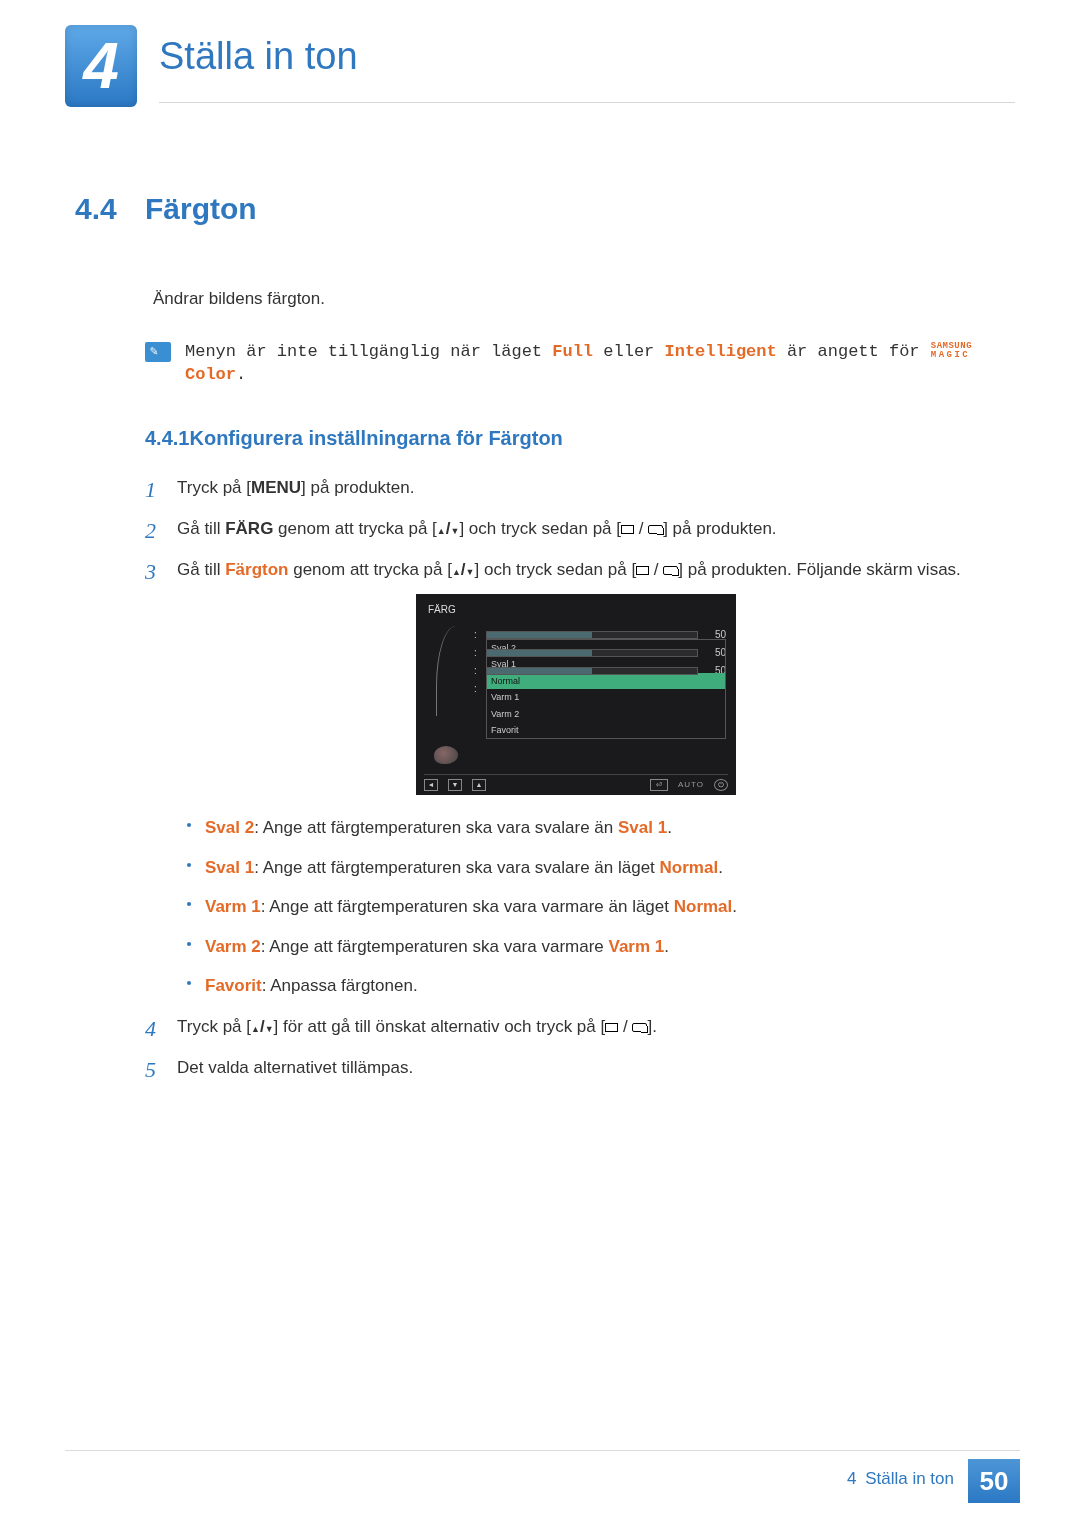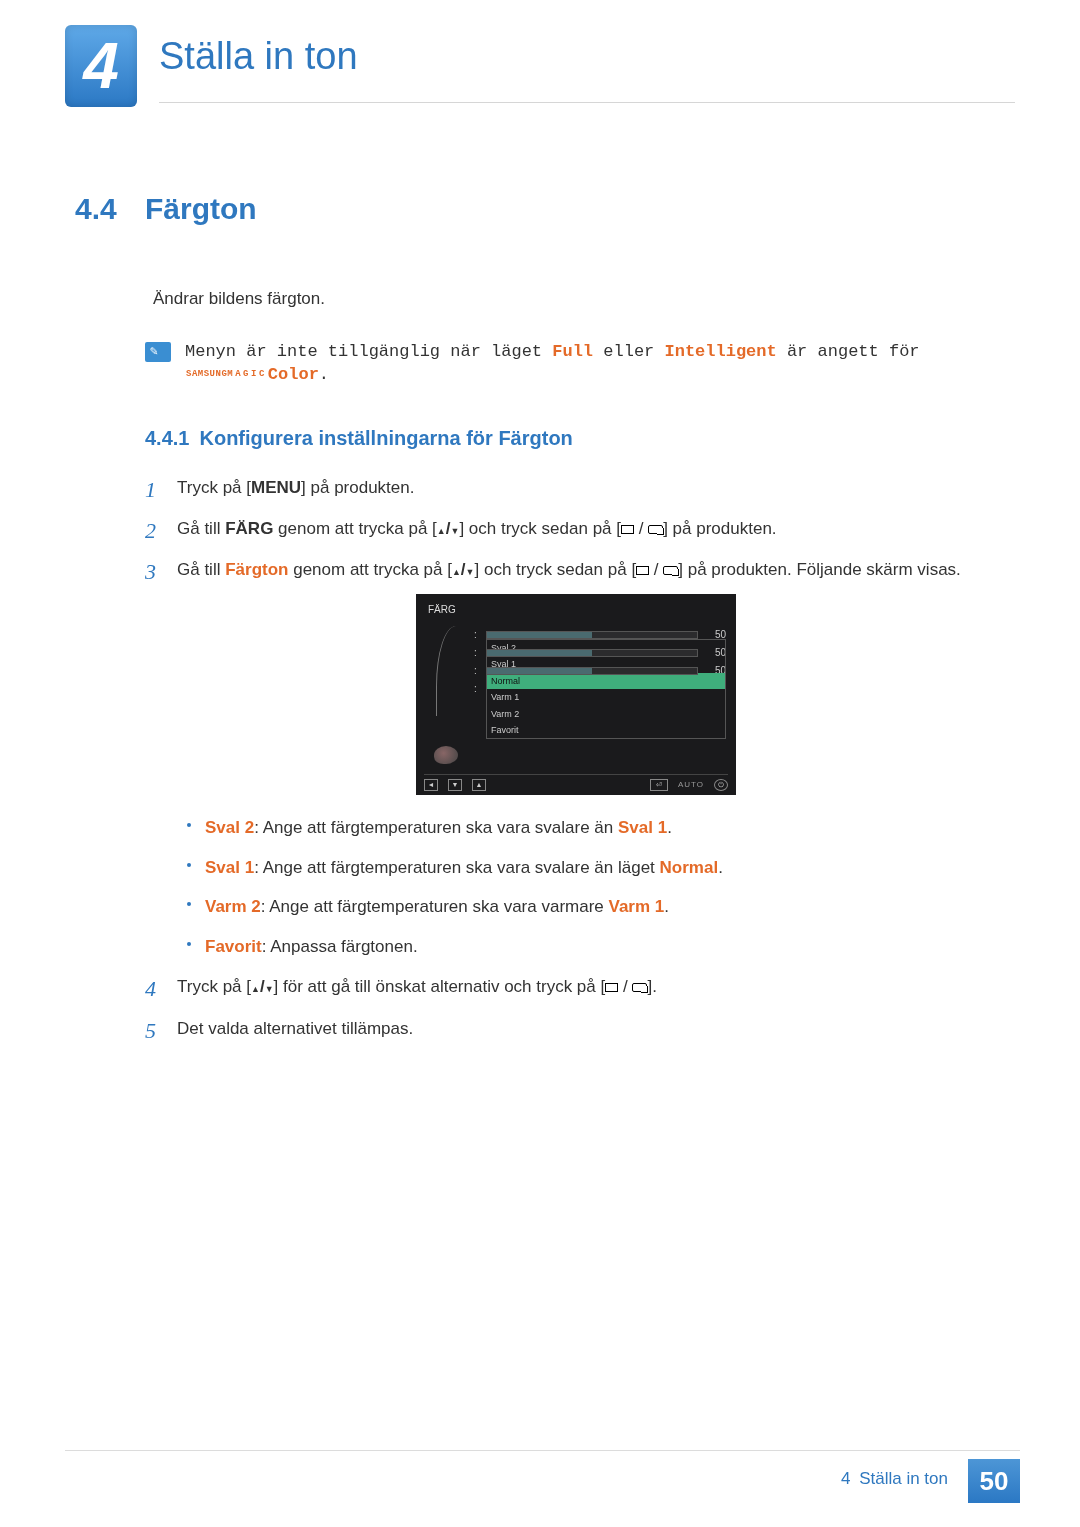--- a/index.html
+++ b/index.html
@@ -75,40 +75,40 @@
   }
   .note-icon::after{
     content:"✎";
     color:#fff;
     font-size:13px;
     position:absolute;
     left:5px;
     top:1px;
   }
   .subheading { color:#2f78bf; font-size:20px; font-weight:600; margin-bottom:24px; }
-  .subheading .num { margin-right: 10px; }
+  .subheading .num { }
   ol.steps { list-style: none; counter-reset: step; }
   ol.steps > li {
     position: relative;
     padding-left: 32px;
     margin-bottom: 14px;
     line-height: 1.6;
   }
   ol.steps > li .step-num {
     position: absolute;
     left: 0;
     top: -2px;
     color: #2f78bf;
     font-size: 22px;
     font-style: italic;
     font-family: Georgia, 'Times New Roman', serif;
   }
   .bold { font-weight: bold; }
   .red { color: #e46a28; font-weight: bold; }
-  .magic { font-size: 9px; font-weight: bold; color:#e46a28; display:inline-flex; flex-direction:row; line-height:1; vertical-align:middle; text-align:left; margin:0 1px;}
+  .magic { font-size: 9px; font-weight: bold; color:#e46a28; display:inline-flex; flex-direction:column; line-height:1; vertical-align:middle; text-align:left; margin:0 1px;}
   .magic .top{letter-spacing:0.5px;}
   .magic .bot{letter-spacing:2.5px;}
   .tri-up::before{content:"▲"; font-size:9px;}
   .tri-down::before{content:"▼"; font-size:9px;}
   .rect-icon{display:inline-block;width:13px;height:9px;border:1.5px solid #000;vertical-align:middle;}
   .rect-icon.enter{border-radius:2px;position:relative;width:15px;}
   .rect-icon.enter::after{content:"";position:absolute;right:-2px;bottom:-2px;width:6px;height:6px;border:1.5px solid #000;border-top:none;border-left:none;background:#fff;}
   ul.bullets { list-style: none; margin: 14px 0 8px 10px; }
   ul.bullets li { position:relative; padding-left:18px; margin-bottom:14px; line-height:1.5;}
   ul.bullets li::before{content:"";position:absolute;left:0;top:8px;width:4px;height:4px;background:#2f78bf;border-radius:50%;}
@@ -133,21 +133,21 @@
   .osd-num{width:22px;text-align:right;color:#ccc;}
   .osd-opts{border:1px solid #555;margin-top:1px;}
   .osd-opts div{padding:1px 4px;font-size:9px;color:#ccc;}
   .osd-opts .hl{background:#3fae7c;color:#111;}
   .osd-footer{display:flex;justify-content:space-between;align-items:flex-start;border-top:1px solid #444;padding:4px 0;margin-top:4px;}
   .osd-footer .grp{display:flex;gap:10px;align-items:center;}
   .osd-btn{width:14px;height:12px;border:1px solid #888;display:flex;align-items:center;justify-content:center;font-size:7px;color:#ccc;}
   .osd-footer .auto{font-size:8px;color:#999;letter-spacing:1px;}
   
   .footer {
-    position:absolute; bottom:24px; right:60px; display:flex; align-items:stretch; gap:6px;
+    position:absolute; bottom:24px; right:60px; display:flex; align-items:stretch; gap:0;
   }
   .footer-text { color:#2f78bf; font-size:17px; padding:10px 14px 0 0;}
   .footer-text .chap-num{margin-right:4px;}
   .footer-page{
     width:52px;height:44px;background:linear-gradient(#4d96d6,#2b78c4);
     color:#fff;font-size:26px;font-weight:bold;display:flex;align-items:center;justify-content:center;
   }
   .hr-bottom{position:absolute;bottom:76px;left:65px;right:60px;border-top:1px solid #dcdcdc;}
 </style>
 </head>
@@ -245,20 +245,21 @@
               <span class="osd-btn" style="width:18px">⏎</span>
               <span class="auto">AUTO</span>
               <span class="osd-btn" style="border-radius:50%">⏻</span>
             </div>
           </div>
         </div>
 
         <ul class="bullets">
           <li><span class="red">Sval 2</span><span>: Ange att färgtemperaturen ska vara svalare än </span><span class="red">Sval 1</span><span>.</span></li>
           <li><span class="red">Sval 1</span><span>: Ange att färgtemperaturen ska vara svalare än läget </span><span class="red">Normal</span><span>.</span></li>
+          <li><span class="red">Varm 1</span><span>: Ange att färgtemperaturen ska vara varmare än läget </span><span class="red">Normal</span><span>.</span></li>
           <li><span class="red">Varm 2</span><span>: Ange att färgtemperaturen ska vara varmare </span><span class="red">Varm 1</span><span>.</span></li>
           <li><span class="red">Favorit</span><span>: Anpassa färgtonen.</span></li>
         </ul>
       </li>
       <li>
         <span class="step-num">4</span>
         <span>Tryck på [</span><span class="tri-up"></span><b>/</b><span class="tri-down"></span><span>] för att gå till önskat alternativ och tryck på [</span><span class="rect-icon"></span> / <span class="rect-icon enter"></span><span>].</span>
       </li>
       <li>
         <span class="step-num">5</span>

